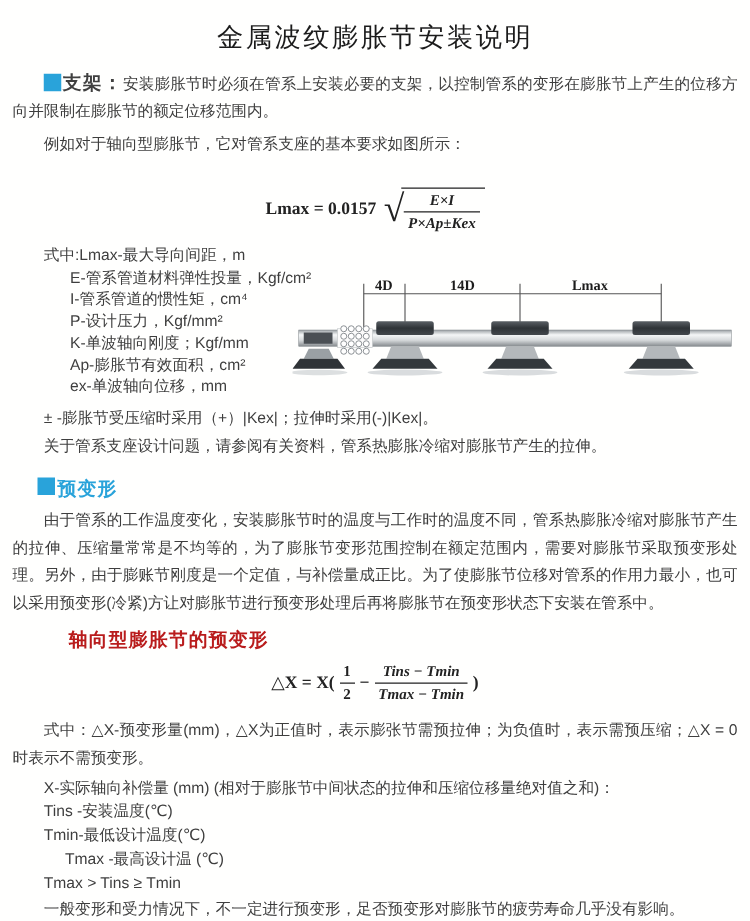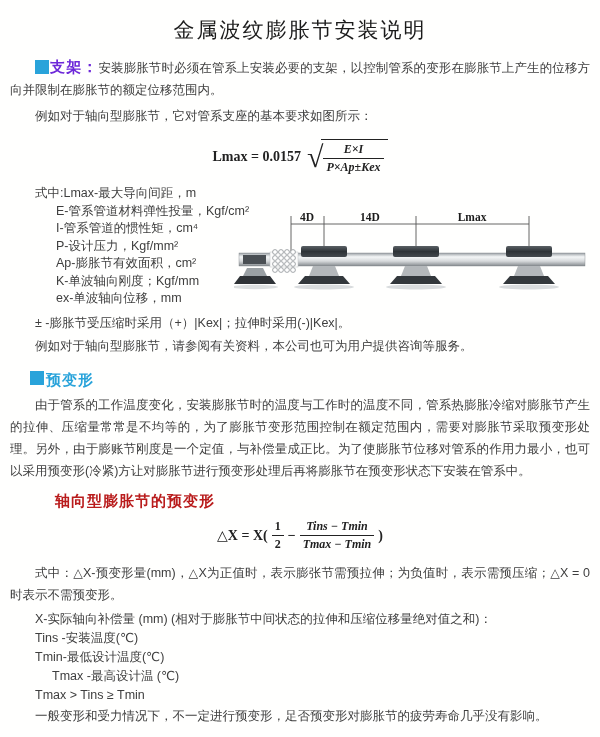--- a/index.html
+++ b/index.html
@@ -53,37 +53,37 @@
   .diagram{position:absolute;top:26px;right:0;width:356px;height:100px;}
 </style>
 </head>
 <body>
 
 <div class="page">
 
   <h1 class="doc-title">金属波纹膨胀节安装说明</h1>
 
   <p class="para indent">
-    <span class="inline-head-sq" style="background:#29a3da"></span><span class="inline-head-txt" style="color:#6d28d9">支架：</span><span>安装膨胀节时必须在管系上安装必要的支架，以控制管系的变形在膨胀节上产生的位移方向并限制在膨胀节的额定位移范围内。</span>
+    <span class="inline-head-sq" style="background:#29a3da"></span><span class="inline-head-txt" style="color:#404040">支架：</span><span>安装膨胀节时必须在管系上安装必要的支架，以控制管系的变形在膨胀节上产生的位移方向并限制在膨胀节的额定位移范围内。</span>
   </p>
   <p class="para indent" style="margin-top:4px">例如对于轴向型膨胀节，它对管系支座的基本要求如图所示：</p>
 
-  <div class="formula-row" style="margin:12px 0 4px 0">
+  <div class="formula-row" style="margin:24px 0 4px 0">
     <span>Lmax = 0.0157</span>
       <span class="rad">√</span>
       <span class="rad-frac"><span class="frac"><span class="num">E×I</span><span class="den">P×Ap±Kex</span></span></span>
   </div>
 
   <div class="defs-wrap">
     <div class="def-line"><span>式中:</span><span>Lmax-最大导向间距，m</span></div>
     <div class="def-line sub">E-管系管道材料弹性投量，Kgf/cm²</div>
     <div class="def-line sub">I-管系管道的惯性矩，cm⁴</div>
     <div class="def-line sub">P-设计压力，Kgf/mm²</div>
+    <div class="def-line sub">K-单波轴向刚度；Kgf/mm</div>
     <div class="def-line sub">Ap-膨胀节有效面积，cm²</div>
-    <div class="def-line sub">K-单波轴向刚度；Kgf/mm</div>
     <div class="def-line sub">ex-单波轴向位移，mm</div>
 
     <svg class="diagram" viewBox="0 0 356 100">
       <defs>
         <linearGradient id="pipeGrad" x1="0" y1="0" x2="0" y2="1">
           <stop offset="0" stop-color="#9aa0a4"></stop>
           <stop offset="0.3" stop-color="#f4f6f7"></stop>
           <stop offset="0.62" stop-color="#d7dadc"></stop>
           <stop offset="1" stop-color="#868b8f"></stop>
         </linearGradient>
@@ -153,21 +153,21 @@
       <g>
         <rect x="272" y="35" width="46" height="11" rx="2" fill="url(#capGrad)"></rect>
         <polygon points="284,55 306,55 310,65 280,65" fill="#b4b8bb"></polygon>
         <polygon points="276,65 314,65 321,73 269,73" fill="#33383c"></polygon>
         <ellipse cx="295" cy="76" rx="30" ry="2.4" fill="#d9dcde"></ellipse>
       </g>
     </svg>
   </div>
 
   <div class="note-line">± -膨胀节受压缩时采用（+）|Kex|；拉伸时采用(-)|Kex|。</div>
-  <p class="para indent" style="margin-top:2px">例如对于轴向型膨胀节，请参阅有关资料，本公司也可为用户提供咨询等服务。</p>
+  <p class="para indent" style="margin-top:2px">关于管系支座设计问题，请参阅有关资料，管系热膨胀冷缩对膨胀节产生的拉伸。</p>
 
   <div class="sec-head">
     <span class="sq" style="background:#29a3da"></span>
     <span class="txt" style="color:#29a3da">预变形</span>
   </div>
   <p class="para indent">由于管系的工作温度变化，安装膨胀节时的温度与工作时的温度不同，管系热膨胀冷缩对膨胀节产生的拉伸、压缩量常常是不均等的，为了膨胀节变形范围控制在额定范围内，需要对膨胀节采取预变形处理。另外，由于膨账节刚度是一个定值，与补偿量成正比。为了使膨胀节位移对管系的作用力最小，也可以采用预变形(冷紧)方让对膨胀节进行预变形处理后再将膨胀节在预变形状态下安装在管系中。</p>
 
   <div class="sub-head" style="color:#b91c1c;margin-left:45px">轴向型膨胀节的预变形</div>
 
   <div class="formula-row" style="margin:8px 0 10px 0">

